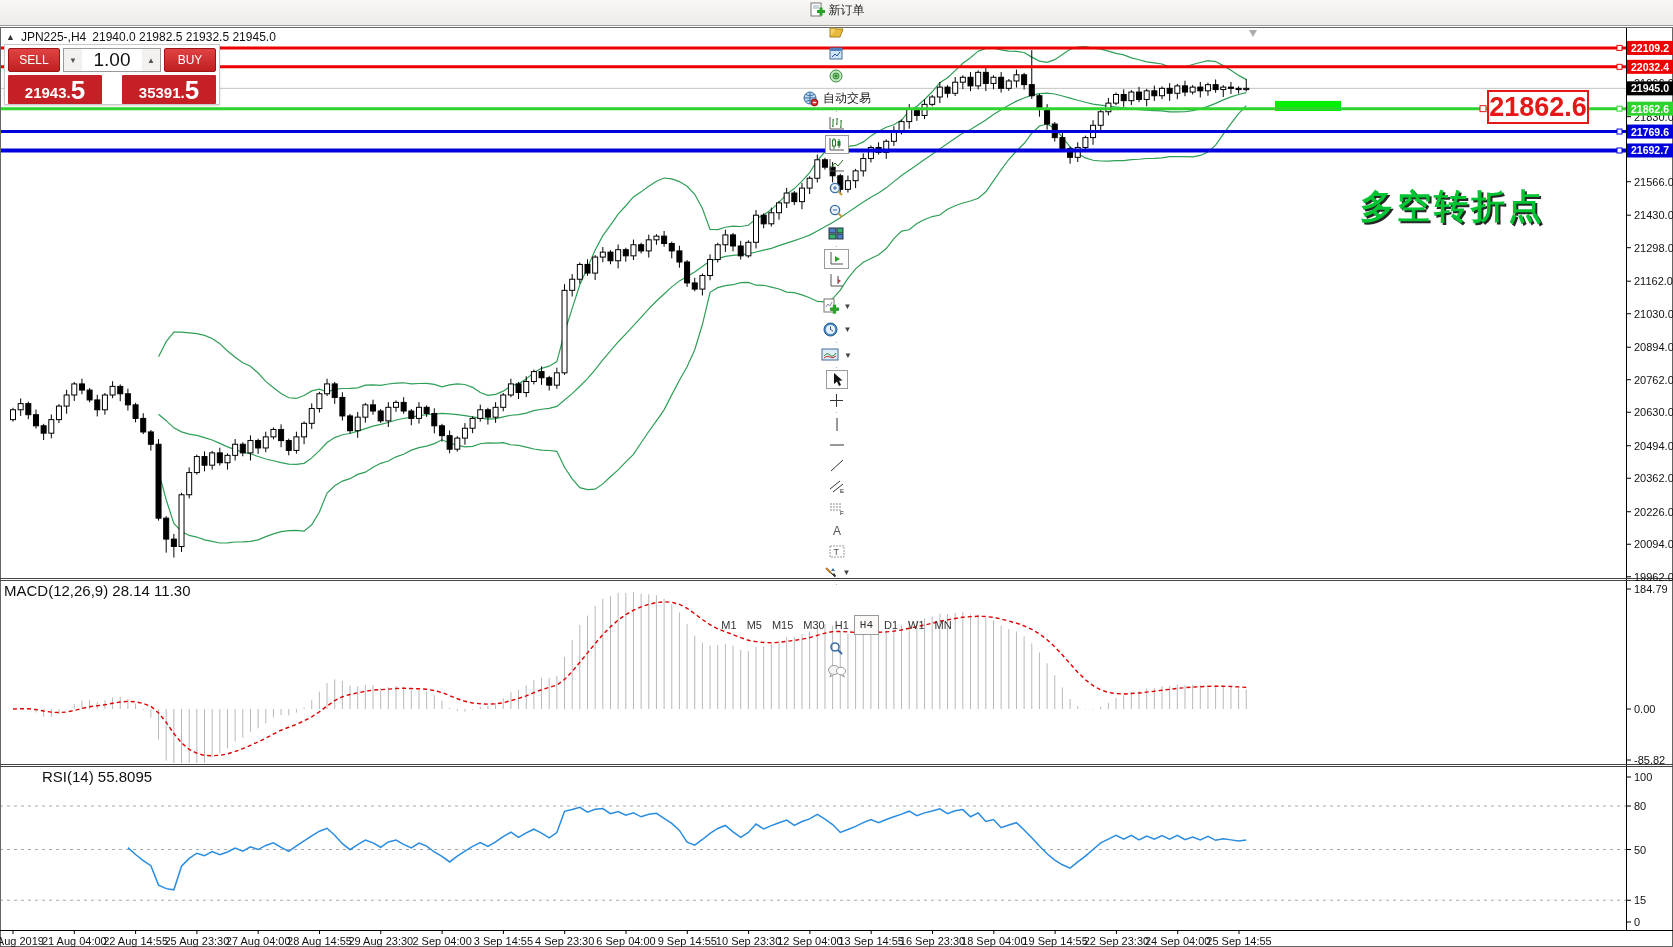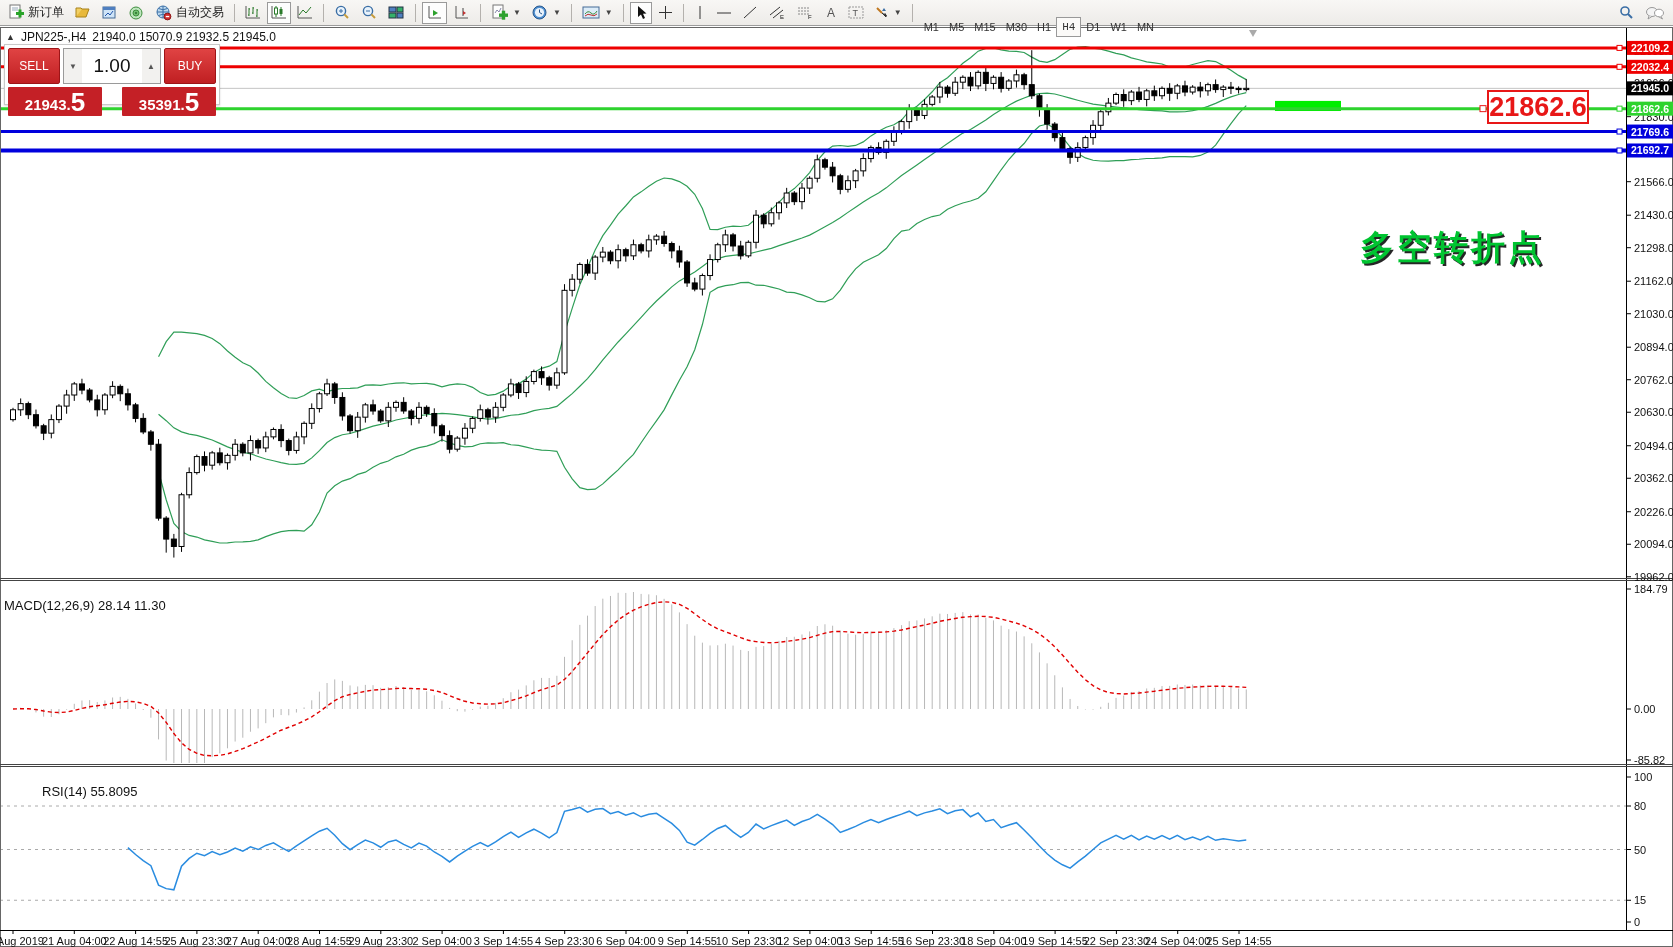--- a/index.html
+++ b/index.html
@@ -1,59 +1,59 @@
 <!DOCTYPE html>
 <html><head>
 <meta charset="utf-8">
 <style>
   html,body{margin:0;padding:0;background:#fff;width:1673px;height:947px;overflow:hidden;
     font-family:"Liberation Sans", sans-serif;-webkit-font-smoothing:antialiased;}
   *{box-sizing:border-box;}
   
   #toolbar{position:absolute;left:0;top:0;width:1673px;height:26px;
     background:linear-gradient(#f8f7f5,#edebe8);border-bottom:1px solid #9b9b9b;
-    display:flex;align-items:center;padding:0 4px;gap:2px;z-index:50;}
+    display:flex;align-items:center;padding:0 4px;gap:2px;z-index:50;flex-direction:column;}
   .tb-btn{display:flex;align-items:center;gap:3px;padding:1px 3px;border:1px solid transparent;
     font-size:12px;color:#222;height:22px;cursor:default;}
   .tb-btn.pressed{border:1px solid #9a9a9a;background:#fdfdfd;}
   .tb-sep{width:1px;height:18px;background:#b4b1ad;margin:0 4px;flex:0 0 1px;}
   .dd{font-size:8px;color:#444;margin-left:1px;}
   .tf-btn{font-size:11px;color:#333;padding:2px 5px;height:20px;display:flex;align-items:center;margin-top:28px;}
   .tf-btn.active{border:1px solid #999;background:#fbfaf8;font-family:Liberation Mono, monospace;}
   .tb-spacer{flex:1;}
   svg.ic{display:block;}
   
   #chartwrap{position:absolute;left:0;top:0;width:1673px;height:947px;}
   #chart-svg{position:absolute;left:0;top:0;}
   
   #chart-title{position:absolute;left:6px;top:30px;font-size:12px;color:#111;z-index:10;display:flex;gap:6px;align-items:center;}
   #chart-title .tri{font-size:9px;color:#333;}
   #chart-title b{font-weight:normal;}
   
   #trade-panel{position:absolute;left:4px;top:44px;width:216px;height:61px;z-index:20;
     background:#fff;border:1px solid #c9c9c9;box-shadow:0 1px 2px rgba(0,0,0,.15);padding:3px;}
-  #tp-row{display:flex;gap:3px;height:36px;}
+  #tp-row{display:flex;gap:3px;height:24px;}
   .tp-btn{flex:0 0 52px;background:linear-gradient(#e04343,#c01f22);color:#fff;font-size:12px;
     display:flex;align-items:center;justify-content:center;border:1px solid #9d1417;border-radius:2px;}
   #tp-spin{flex:1;display:flex;border:1px solid #9a9a9a;background:#fff;}
   .spin-btn{width:18px;display:flex;align-items:center;justify-content:center;font-size:8px;color:#555;background:#f2f1ef;}
   #tp-vol{flex:1;display:flex;align-items:center;justify-content:center;font-size:19px;color:#111;}
   #tp-prices{display:flex;gap:20px;margin-top:3px;height:29px;}
   .tp-price{flex:1;background:#c42026;color:#fff;display:flex;align-items:flex-end;justify-content:center;
     padding-bottom:1px;border-radius:1px;}
   .tp-price .small{font-size:15px;font-weight:bold;line-height:20px;}
   .tp-price .big{font-size:26px;font-weight:bold;line-height:25px;}
   
-  .pane-title{position:absolute;left:4px;font-size:13px;color:#111;z-index:10;margin-top:16px;}
+  .pane-title{position:absolute;left:4px;font-size:15px;color:#111;z-index:10;}
   
   #callout{position:absolute;left:1487px;top:90px;width:102px;height:34px;border:2px solid #e81717;
     background:#fff;color:#e81717;font-size:27px;font-weight:bold;display:flex;align-items:center;
     justify-content:center;z-index:15;letter-spacing:0;}
   #annotation{position:absolute;left:1360px;top:184px;font-size:34px;font-weight:bold;color:#00c431;
-    text-shadow:2px 2px 0 rgba(0,0,0,.85);z-index:15;letter-spacing:3px;margin-top:41px;}
+    text-shadow:2px 2px 0 rgba(0,0,0,.85);z-index:15;letter-spacing:3px;}
 </style>
 </head>
 <body>
 
 <div id="toolbar">
   <div class="tb-btn">
     <svg class="ic" width="17" height="17" viewBox="0 0 17 17">
         <rect x="2" y="1" width="10" height="13" fill="#fdfdfd" stroke="#777"></rect>
         <line x1="4" y1="4" x2="10" y2="4" stroke="#9ab"></line>
         <line x1="4" y1="6" x2="10" y2="6" stroke="#9ab"></line>
@@ -913,21 +913,21 @@
         <line x1="1177.7" y1="930" x2="1177.7" y2="934" stroke="#000"></line>
         <text x="1177.7" y="945" font-size="11" fill="#111" text-anchor="middle">24 Sep 04:00</text>
         <line x1="1239" y1="930" x2="1239" y2="934" stroke="#000"></line>
         <text x="1239" y="945" font-size="11" fill="#111" text-anchor="middle">25 Sep 14:55</text>
       </g>
     </svg>
 
   <div id="chart-title">
     <span class="tri">▲</span>
     <b>JPN225-,H4</b>
-    <span>21940.0 15070.9 21932.5 21945.0</span>
+    <span>21940.0 21982.5 21932.5 21945.0</span>
   </div>
 
   <div id="trade-panel">
     <div id="tp-row">
       <div class="tp-btn">SELL</div>
       <div id="tp-spin">
         <div class="spin-btn">▼</div>
         <div id="tp-vol">1.00</div>
         <div class="spin-btn">▲</div>
       </div>

